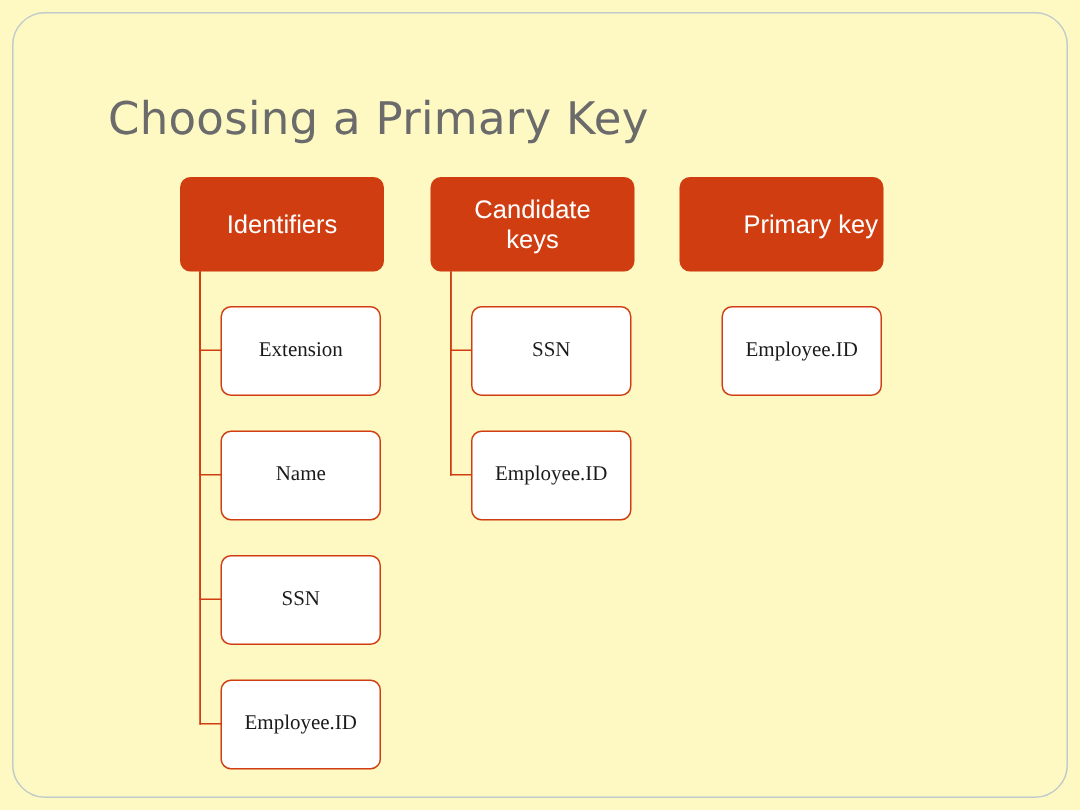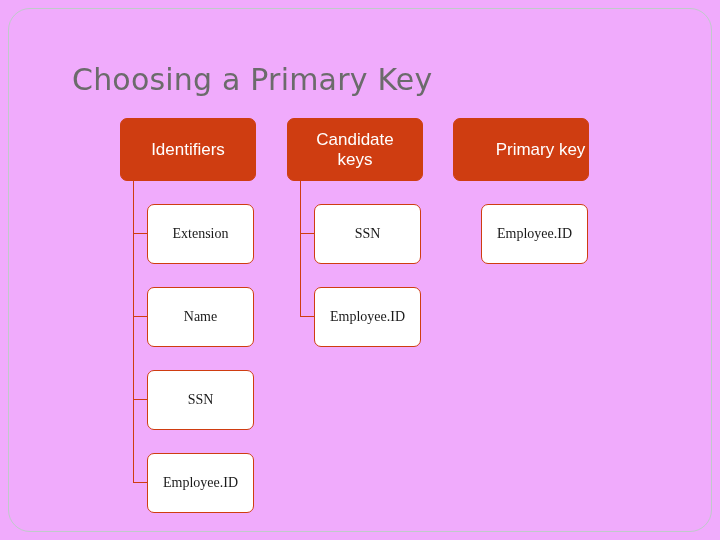--- a/index.html
+++ b/index.html
@@ -10,21 +10,21 @@
     width: 720px;
     height: 540px;
     background: #ffffff;
     font-family: "Liberation Serif", serif;
     overflow: hidden;
   }
   #slide {
     position: relative;
     width: 720px;
     height: 540px;
-    background: #f0abfc;
+    background: #fef9c3;
     box-sizing: border-box;
   }
   
   #slide-frame {
     position: absolute;
     left: 8px;
     top: 8px;
     width: 704px;
     height: 524px;
     border: 1.5px solid #c0c9cb;

